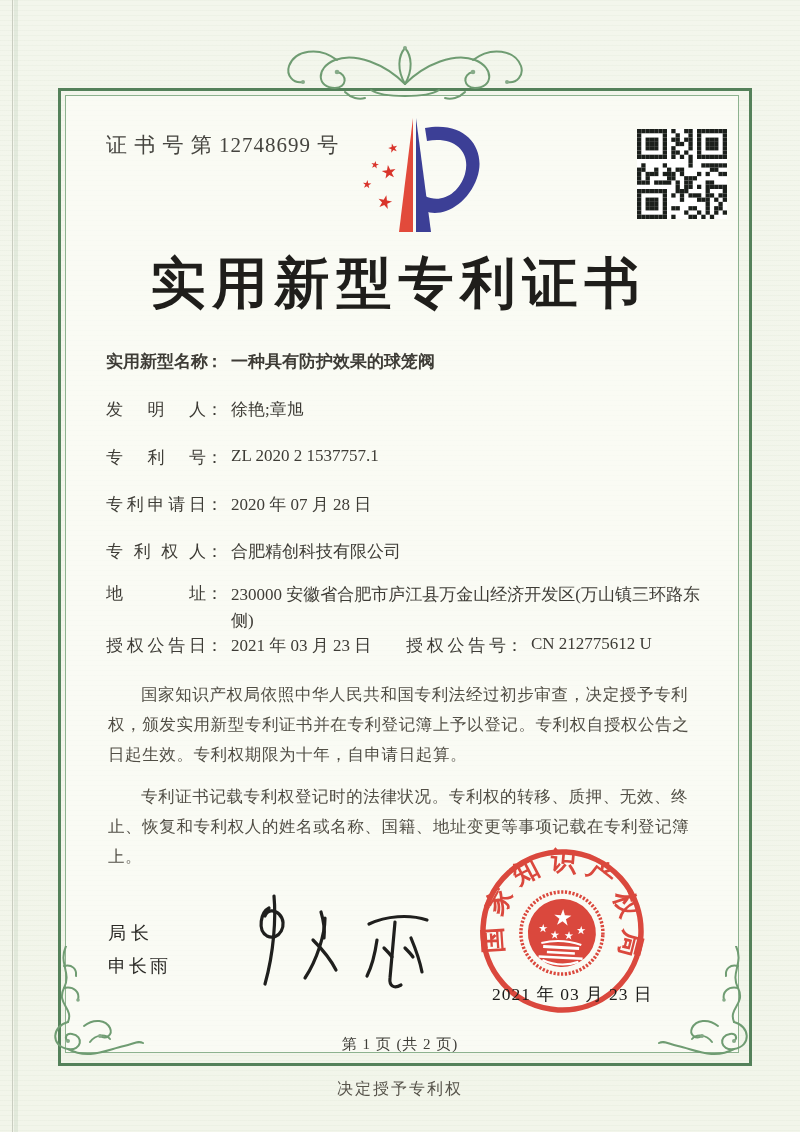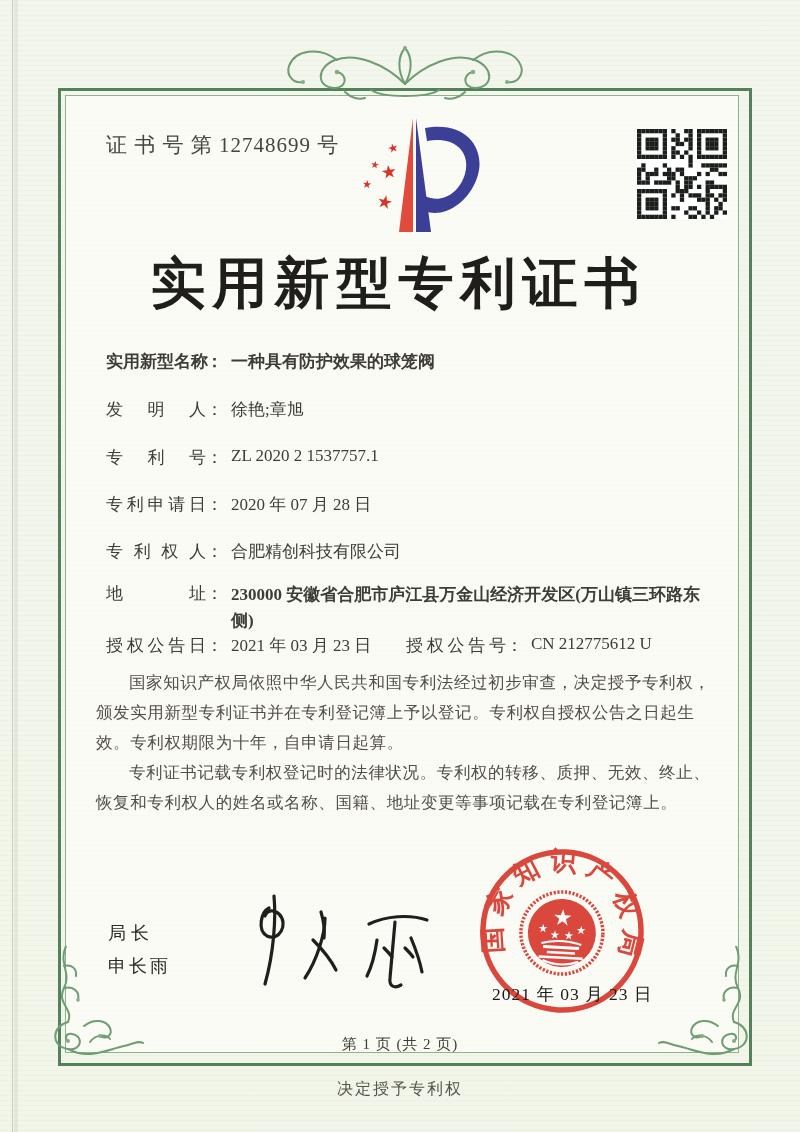--- a/index.html
+++ b/index.html
@@ -27,28 +27,28 @@
   .qr{position:absolute;left:637px;top:129px;width:90px;height:90px;}
 
   .title{position:absolute;left:0;right:3px;top:247px;text-align:center;
     font-size:55px;font-weight:600;letter-spacing:7px;color:#1f1e1b;}
 
   .row{position:absolute;left:106px;font-size:17px;color:#3e3c36;white-space:nowrap;}
   .row .lbl{display:inline-block;width:100px;text-align:justify;text-align-last:justify;vertical-align:top;}
   .row .col{vertical-align:top;}
   .row .val{margin-left:8px;vertical-align:top;}
   .row.wrap{white-space:normal;}
-  .row.wrap .val{display:inline-block;width:486px;line-height:1.55;font-weight:bold;}
+  .row.wrap .val{display:inline-block;width:486px;line-height:1.55;}
   .pair2{position:absolute;left:300px;top:0;white-space:nowrap;}
   .r-name{top:350px;font-weight:bold;} .r-inv{top:398px;} .r-pno{top:446px;} .r-fdate{top:493px;}
   .r-patee{top:540px;} .r-addr{top:582px;} .r-grant{top:634px;width:640px;}
 
   .paras{position:absolute;left:96px;top:668px;width:618px;
     font-size:16.5px;line-height:1.82;letter-spacing:0.6px;color:#514e45;}
-  .paras p{margin:0;text-indent:2em;}
+  .paras p{margin:12px;text-indent:2em;}
 
   .sig-title{position:absolute;left:108px;top:921px;font-size:18px;letter-spacing:5px;color:#2b2a26;}
   .sig-name{position:absolute;left:108px;top:954px;font-size:18px;letter-spacing:3px;color:#2b2a26;}
   .sig-svg{position:absolute;left:226px;top:890px;}
 
   .seal{position:absolute;left:478px;top:847px;width:168px;height:168px;}
   .seal-date{position:absolute;left:492px;top:982px;font-size:17.5px;color:#1c1c1a;letter-spacing:1px;white-space:nowrap;}
 
   .page-info{position:absolute;left:0;right:0;top:1035px;text-align:center;font-size:15px;color:#3f3e38;letter-spacing:1px;}
   .back-note{position:absolute;left:0;right:0;top:1079px;text-align:center;font-size:16px;color:#56534a;letter-spacing:2px;}

